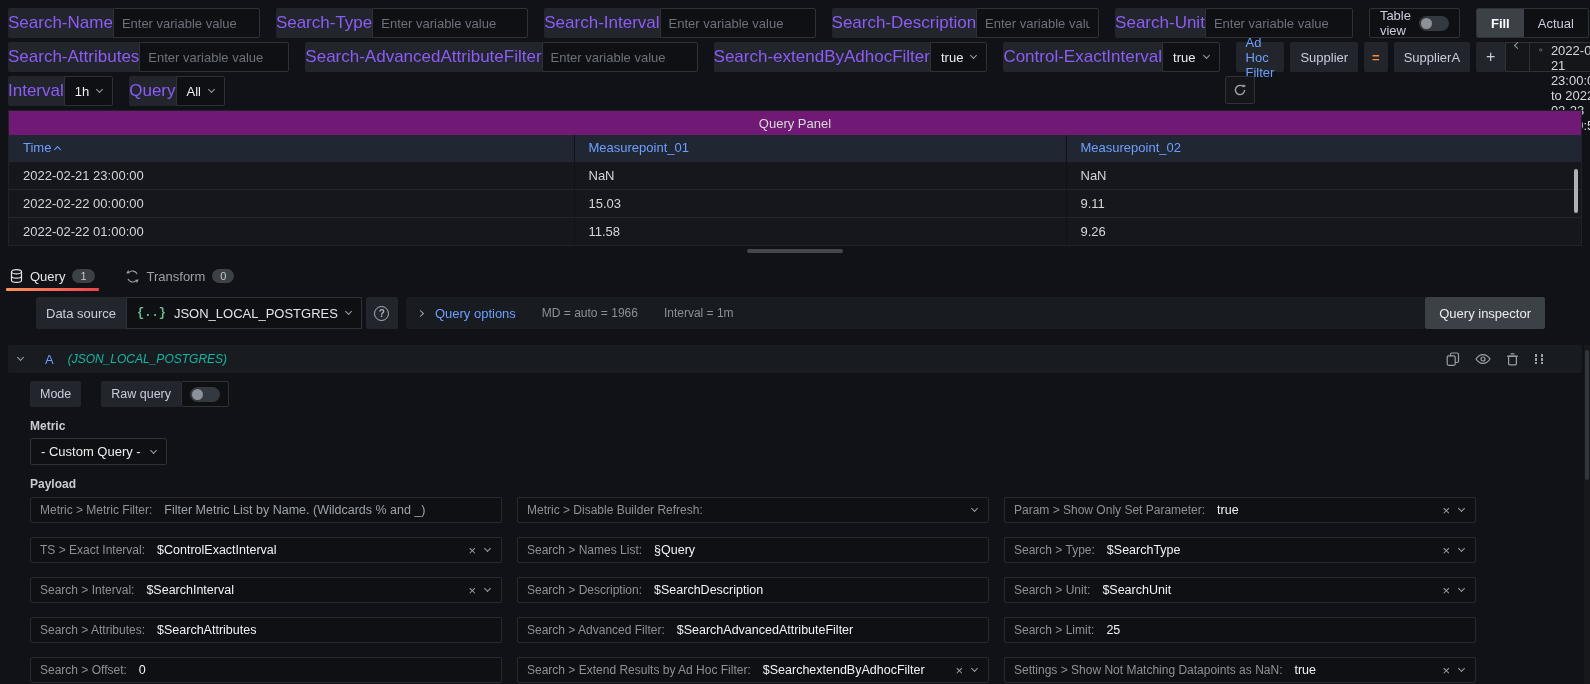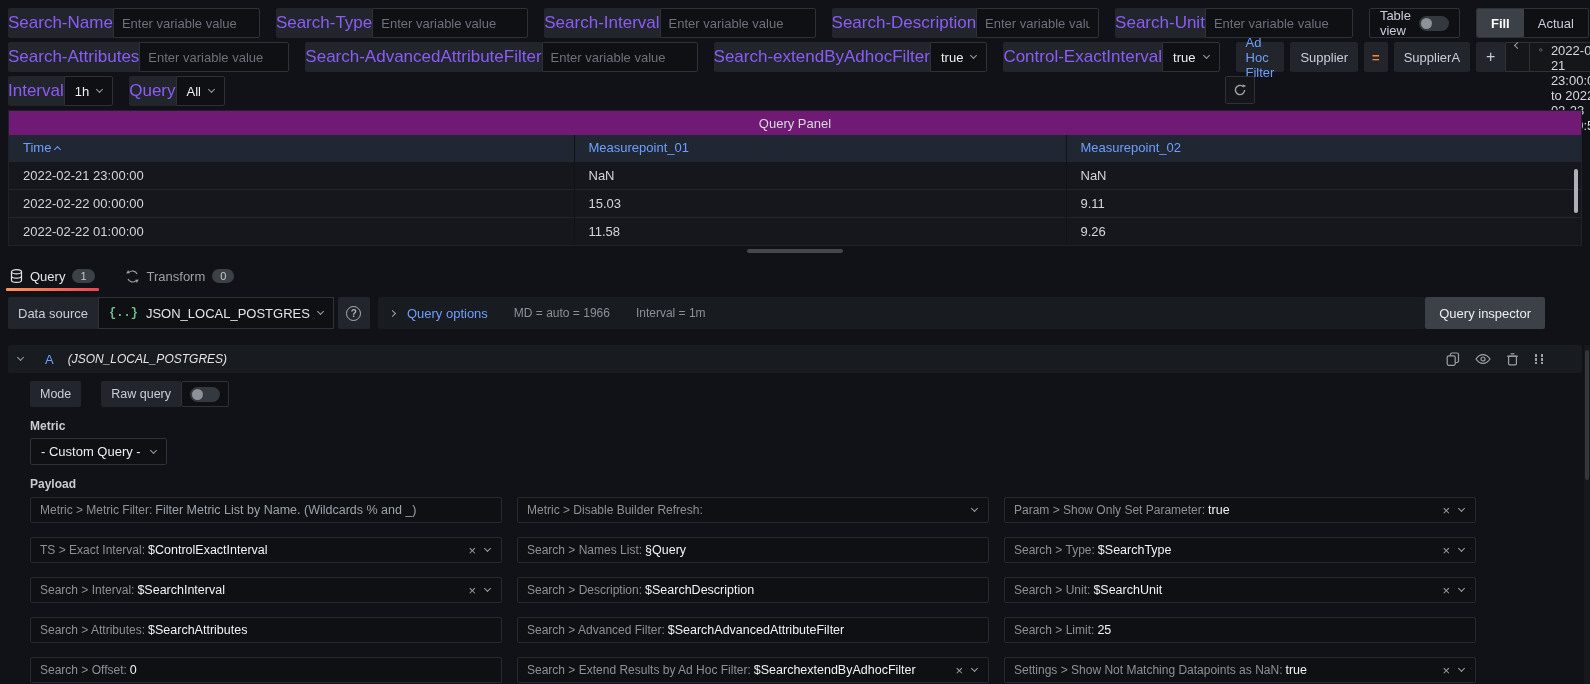--- a/index.html
+++ b/index.html
@@ -71,40 +71,40 @@
     color:#9da0a8; font-weight:500; }
   .tab.active { color:#e3e4e8; }
   .tab.active::after { content:""; position:absolute; left:-4px; right:-4px; bottom:2px; height:3px;
     border-radius:1px; background:linear-gradient(90deg,#ff9558,#f0414e); }
   .count-badge { background:#3c4148; color:#c7c8cc; border-radius:10px; padding:1px 8px;
     font-size:11px; font-weight:500; }
 
   
   .dstoolbar { display:flex; align-items:stretch; height:32px; margin:4px 8px 0 8px; }
   .ds-label { background:#22252b; display:flex; align-items:center; padding:0 10px;
-    border-radius:2px 0 0 2px; color:#ccccdc; white-space:nowrap; }
+    border-radius:2px 0 0 2px; color:#ccccdc; white-space:nowrap;margin-left:28px; }
   .ds-select { background:#0e1014; border:1px solid #2c3235; display:flex; align-items:center;
     gap:8px; padding:0 10px; color:#e3e4e8; font-weight:500; cursor:pointer; min-width:205px; }
   .ds-icon { color:#6ebf8b; font-family:"Liberation Mono", monospace; font-size:12px; font-weight:700; }
   .help-btn { background:#22252b; margin-left:4px; width:32px; display:flex; align-items:center;
     justify-content:center; border-radius:2px; cursor:pointer; }
   .qcircle { width:15px; height:15px; border:1.2px solid #aeb1b7; border-radius:50%;
     color:#aeb1b7; font-size:10px; font-weight:700; display:flex; align-items:center; justify-content:center; }
   .qopts { flex:1; margin-left:8px; background:#181b1f; display:flex; align-items:center;
     gap:12px; padding:0 12px; cursor:pointer; border-radius:2px; }
   .qopts .detail { color:#8d8f99; font-size:12px; margin-left:14px; }
   .qinspector { margin-left:0; margin-right:37px; background:#3c4047; border-radius:2px;
     display:flex; align-items:center; padding:0 14px; color:#eceef0; font-weight:500; cursor:pointer; }
 
   
   .qsection { margin:16px 8px 0 8px; }
   .qrow-head { background:#181b1f; height:28px; display:flex; align-items:center;
     padding:0 10px; gap:14px; border-radius:2px; }
   .refid { color:#6e9fff; font-weight:500; margin-left:8px; }
-  .ds-hint { color:#e5e5e5; font-style:italic; font-size:12px; }
+  .ds-hint { color:#14b8a6; font-style:italic; font-size:12px; }
   .qrow-icons { margin-left:auto; display:flex; align-items:center; gap:15px; margin-right:28px; }
   .qrow-icons > span { cursor:pointer; display:flex; }
   .grip { width:10px; height:10px; flex:none;
     background:
       radial-gradient(circle 1.4px at 2px 1.5px,  #9da0a6 99%, transparent),
       radial-gradient(circle 1.4px at 8px 1.5px,  #9da0a6 99%, transparent),
       radial-gradient(circle 1.4px at 2px 5.5px,  #9da0a6 99%, transparent),
       radial-gradient(circle 1.4px at 8px 5.5px,  #9da0a6 99%, transparent),
       radial-gradient(circle 1.4px at 2px 9.5px,  #9da0a6 99%, transparent),
       radial-gradient(circle 1.4px at 8px 9.5px,  #9da0a6 99%, transparent); }
@@ -118,21 +118,21 @@
   .toggle-box { border:1px solid #2c3235; background:#0e1014; border-radius:2px;
     display:flex; align-items:center; padding:0 8px; height:26px; }
   .rawquery-wrap { display:flex; align-items:stretch; gap:0; }
   .field-label { font-size:12px; font-weight:700; color:#c9cbd1; margin-top:12px; margin-bottom:5px; }
   .metric-select { display:inline-flex; align-items:center; gap:10px; background:#0e1014;
     border:1px solid #2c3235; border-radius:2px; height:27px; padding:0 10px; color:#eceef0;
     font-weight:500; cursor:pointer; }
   .payload-grid { margin-top:6px; display:grid; grid-template-columns:472px 472px 472px;
     column-gap:15px; row-gap:14px; }
   .pfield { height:26px; background:#0e1014; border:1px solid #26292f; border-radius:2px;
-    display:flex; align-items:center; padding:0 9px; gap:3px; overflow:hidden; white-space:nowrap; }
+    display:flex; align-items:center; padding:0 9px; gap:12px; overflow:hidden; white-space:nowrap; }
   .pf-label { color:#8e9097; font-size:12px; flex:none; }
   .pf-placeholder { color:#9da3ab; font-size:12.5px; }
   .pf-value { color:#f2f3f5; font-size:12.5px; font-weight:500; }
   .pf-icons { margin-left:auto; display:flex; align-items:center; gap:9px; padding-right:2px; }
 
   
   .page-scroll { position:absolute; right:0; top:345px; bottom:0; width:6px; background:#16181c; }
   .page-scroll .handle { position:absolute; top:5px; right:1px; width:4px; height:130px;
     background:#33363c; border-radius:2px; }
 </style>

